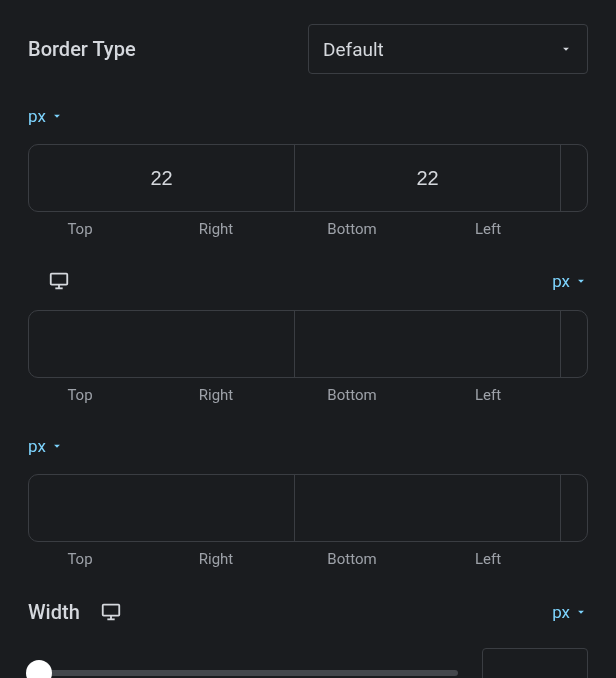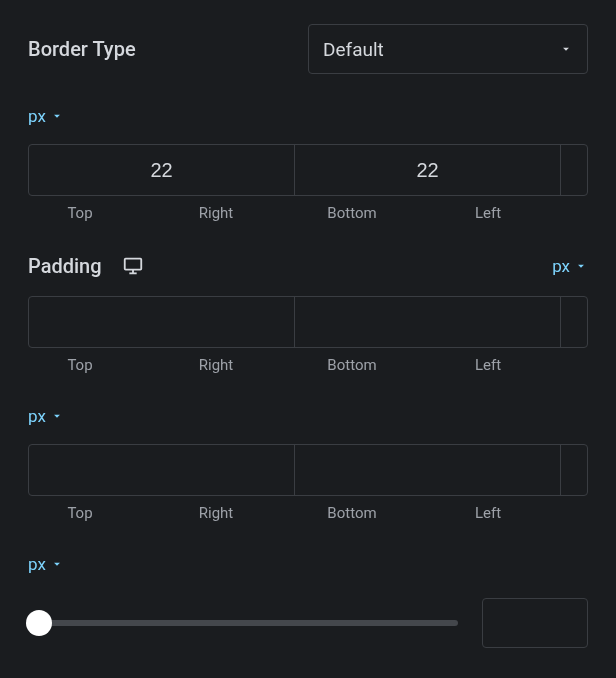--- a/index.html
+++ b/index.html
@@ -55,22 +55,22 @@
     display: flex;
     align-items: center;
     justify-content: space-between;
     cursor: pointer;
   }
   .select-caret { color: #d5d8dd; }
   .section { margin-top: 32px; }
   .box-group {
     display: flex;
     border: 1px solid #3a3d42;
-    border-radius: 4px;
-    height: 52px;
+    border-radius: 10px;
+    height: 68px;
     margin-top: 10px;
   }
   .box-input {
     flex: 1;
     border: none;
     border-right: 1px solid #3a3d42;
     background: transparent;
     color: #d5d8dd;
     font-size: 20px;
     text-align: center;
@@ -166,21 +166,20 @@
     <span>Top</span>
     <span>Right</span>
     <span>Bottom</span>
     <span>Left</span>
   </div>
 </div>
 
 <div class="section">
   <div class="row">
     <div class="label">
-      <span>Padding</span>
       <span class="device-icon">
         <svg width="22" height="22" viewBox="0 0 24 24" fill="none" stroke="currentColor" stroke-width="2">
             <rect x="3" y="4" width="18" height="12" rx="1"></rect>
             <line x1="8" y1="20" x2="16" y2="20"></line>
             <line x1="12" y1="16" x2="12" y2="20"></line>
           </svg>
       </span>
     </div>
     <div class="unit-selector">
       <span>px</span>
@@ -221,20 +220,30 @@
   <div class="side-labels">
     <span>Top</span>
     <span>Right</span>
     <span>Bottom</span>
     <span>Left</span>
   </div>
 </div>
 
 <div class="section">
   <div class="row">
+    <div class="label">
+      <span>Width</span>
+      <span class="device-icon">
+        <svg width="22" height="22" viewBox="0 0 24 24" fill="none" stroke="currentColor" stroke-width="2">
+            <rect x="3" y="4" width="18" height="12" rx="1"></rect>
+            <line x1="8" y1="20" x2="16" y2="20"></line>
+            <line x1="12" y1="16" x2="12" y2="20"></line>
+          </svg>
+      </span>
+    </div>
     <div class="unit-selector">
       <span>px</span>
       <svg width="14" height="14" viewBox="0 0 24 24" fill="currentColor">
           <path d="M7 10l5 5 5-5z"></path>
         </svg>
     </div>
   </div>
   <div class="width-row">
     <div class="slider-wrap">
       <div class="slider-track"></div>

